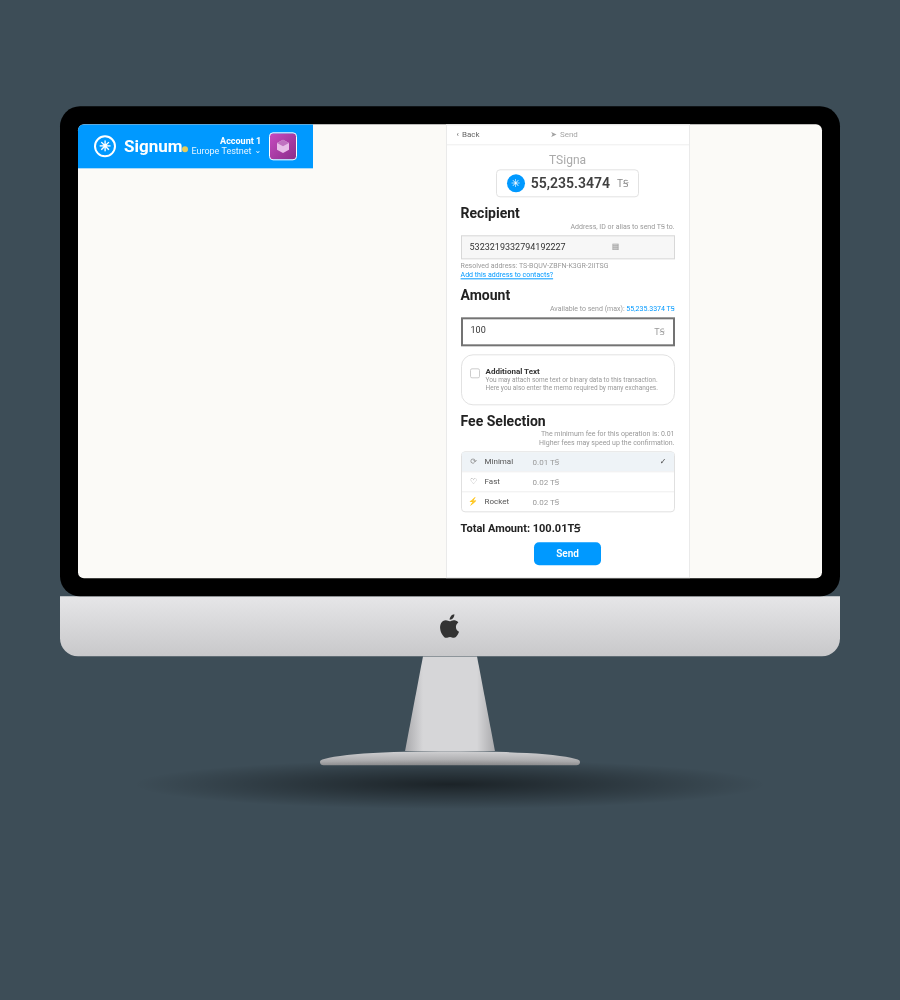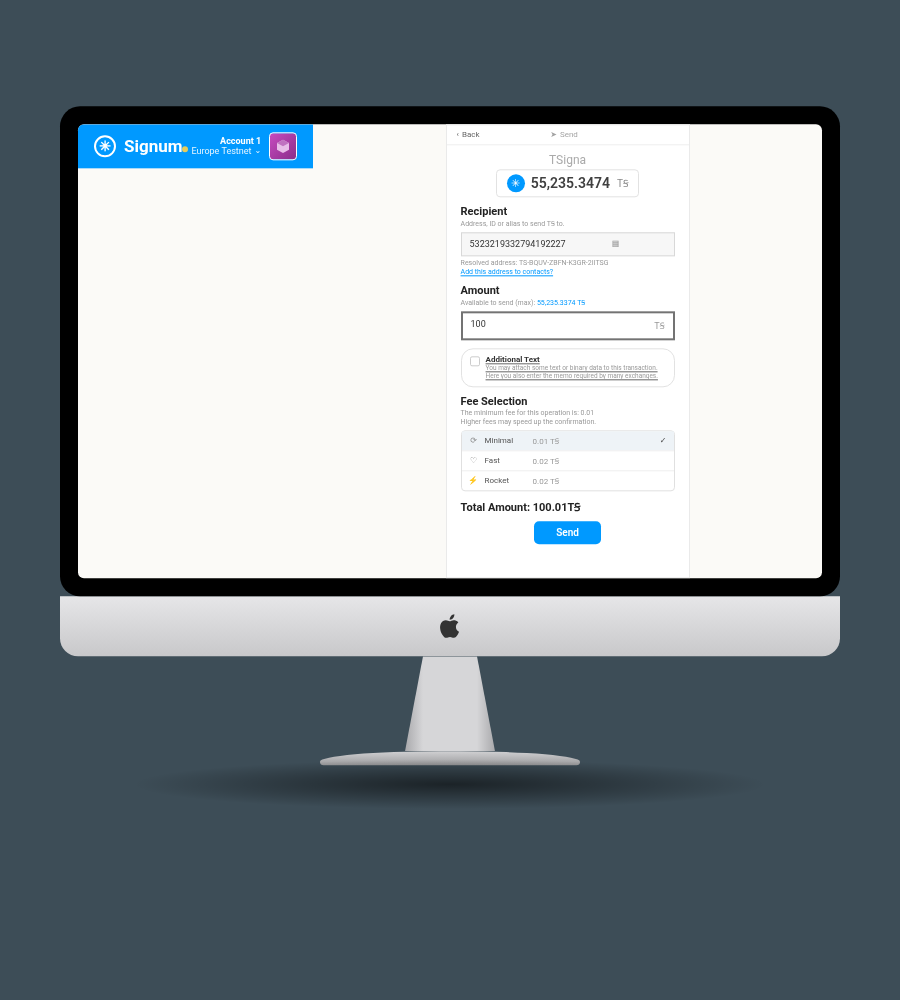--- a/index.html
+++ b/index.html
@@ -38,34 +38,34 @@
 
 .card-body { padding: 8px 14px; overflow: hidden; }
 
 .balance-row { text-align: center; margin-bottom: 6px; }
 .balance-label { font-size: 12px; color: #aaa; }
 .balance-box { display: inline-flex; align-items: center; gap: 6px; border: 1px solid #e2e2e2; border-radius: 4px; padding: 4px 10px; margin-top: 2px; }
 .bal-icon { width: 18px; height: 18px; background: #0099ff; border-radius: 50%; display: flex; align-items: center; justify-content: center; color: #fff; font-size: 11px; }
 .bal-val { font-size: 14px; font-weight: 600; color: #404040; }
 .bal-sym { font-size: 10px; color: #888; margin-left: 1px; }
 
-.section-label { font-size: 11px; font-weight: 700; color: #222; margin-top: 8px; }
-.section-hint { font-size: 7px; color: #999; margin-top: 1px; }
+.section-label { font-size: 14px; font-weight: 700; color: #222; margin-top: 8px; }
+.section-hint { font-size: 7px; color: #999; margin-top: 1px; text-align: right; }
 .section-hint .hl { color: #0099ff; }
 
 .input { width: 100%; border: 1px solid #d8d8d8; border-radius: 0; background: #f7f7f7; padding: 6px 8px; font-size: 9px; color: #333; margin-top: 4px; position: relative; display:flex; justify-content:space-between;}
 .input.qr::after { content: ""; }
 .qr-icon { font-size: 8px; color: #999; }
 
 .resolved { font-size: 7px; color: #999; margin-top: 3px; }
 .addlink { font-size: 7px; color: #0099ff; text-decoration: underline; margin-top: 1px; display: inline-block; }
 
 .amount-input { border: 2px solid #737373; background: #fff; }
 
-.extra-box { border: 1px solid #e2e2e2; border-radius: 12px; padding: 6px 8px; margin-top: 8px; display: flex; gap: 6px; text-decoration: underline; }
+.extra-box { border: 1px solid #e2e2e2; border-radius: 12px; padding: 12px 8px; margin-top: 8px; display: flex; gap: 6px; }
 .chk { width: 10px; height: 10px; border: 1px solid #ccc; border-radius: 2px; flex-shrink: 0; margin-top: 1px; }
 .extra-title { font-size: 8px; font-weight: 700; color: #333; }
 .extra-text { font-size: 6.5px; color: #999; line-height: 1.25; }
 
 .fee-list { border: 1px solid #e0e0e0; border-radius: 4px; margin-top: 4px; }
 .fee-row { display: flex; align-items: center; gap: 6px; padding: 4px 7px; font-size: 8px; color: #555; }
 .fee-row + .fee-row { border-top: 1px solid #eee; }
 .fee-row.sel { background: #eef3f7; }
 .fee-ic { width: 10px; text-align: center; color: #888; }
 .fee-name { width: 42px; }

